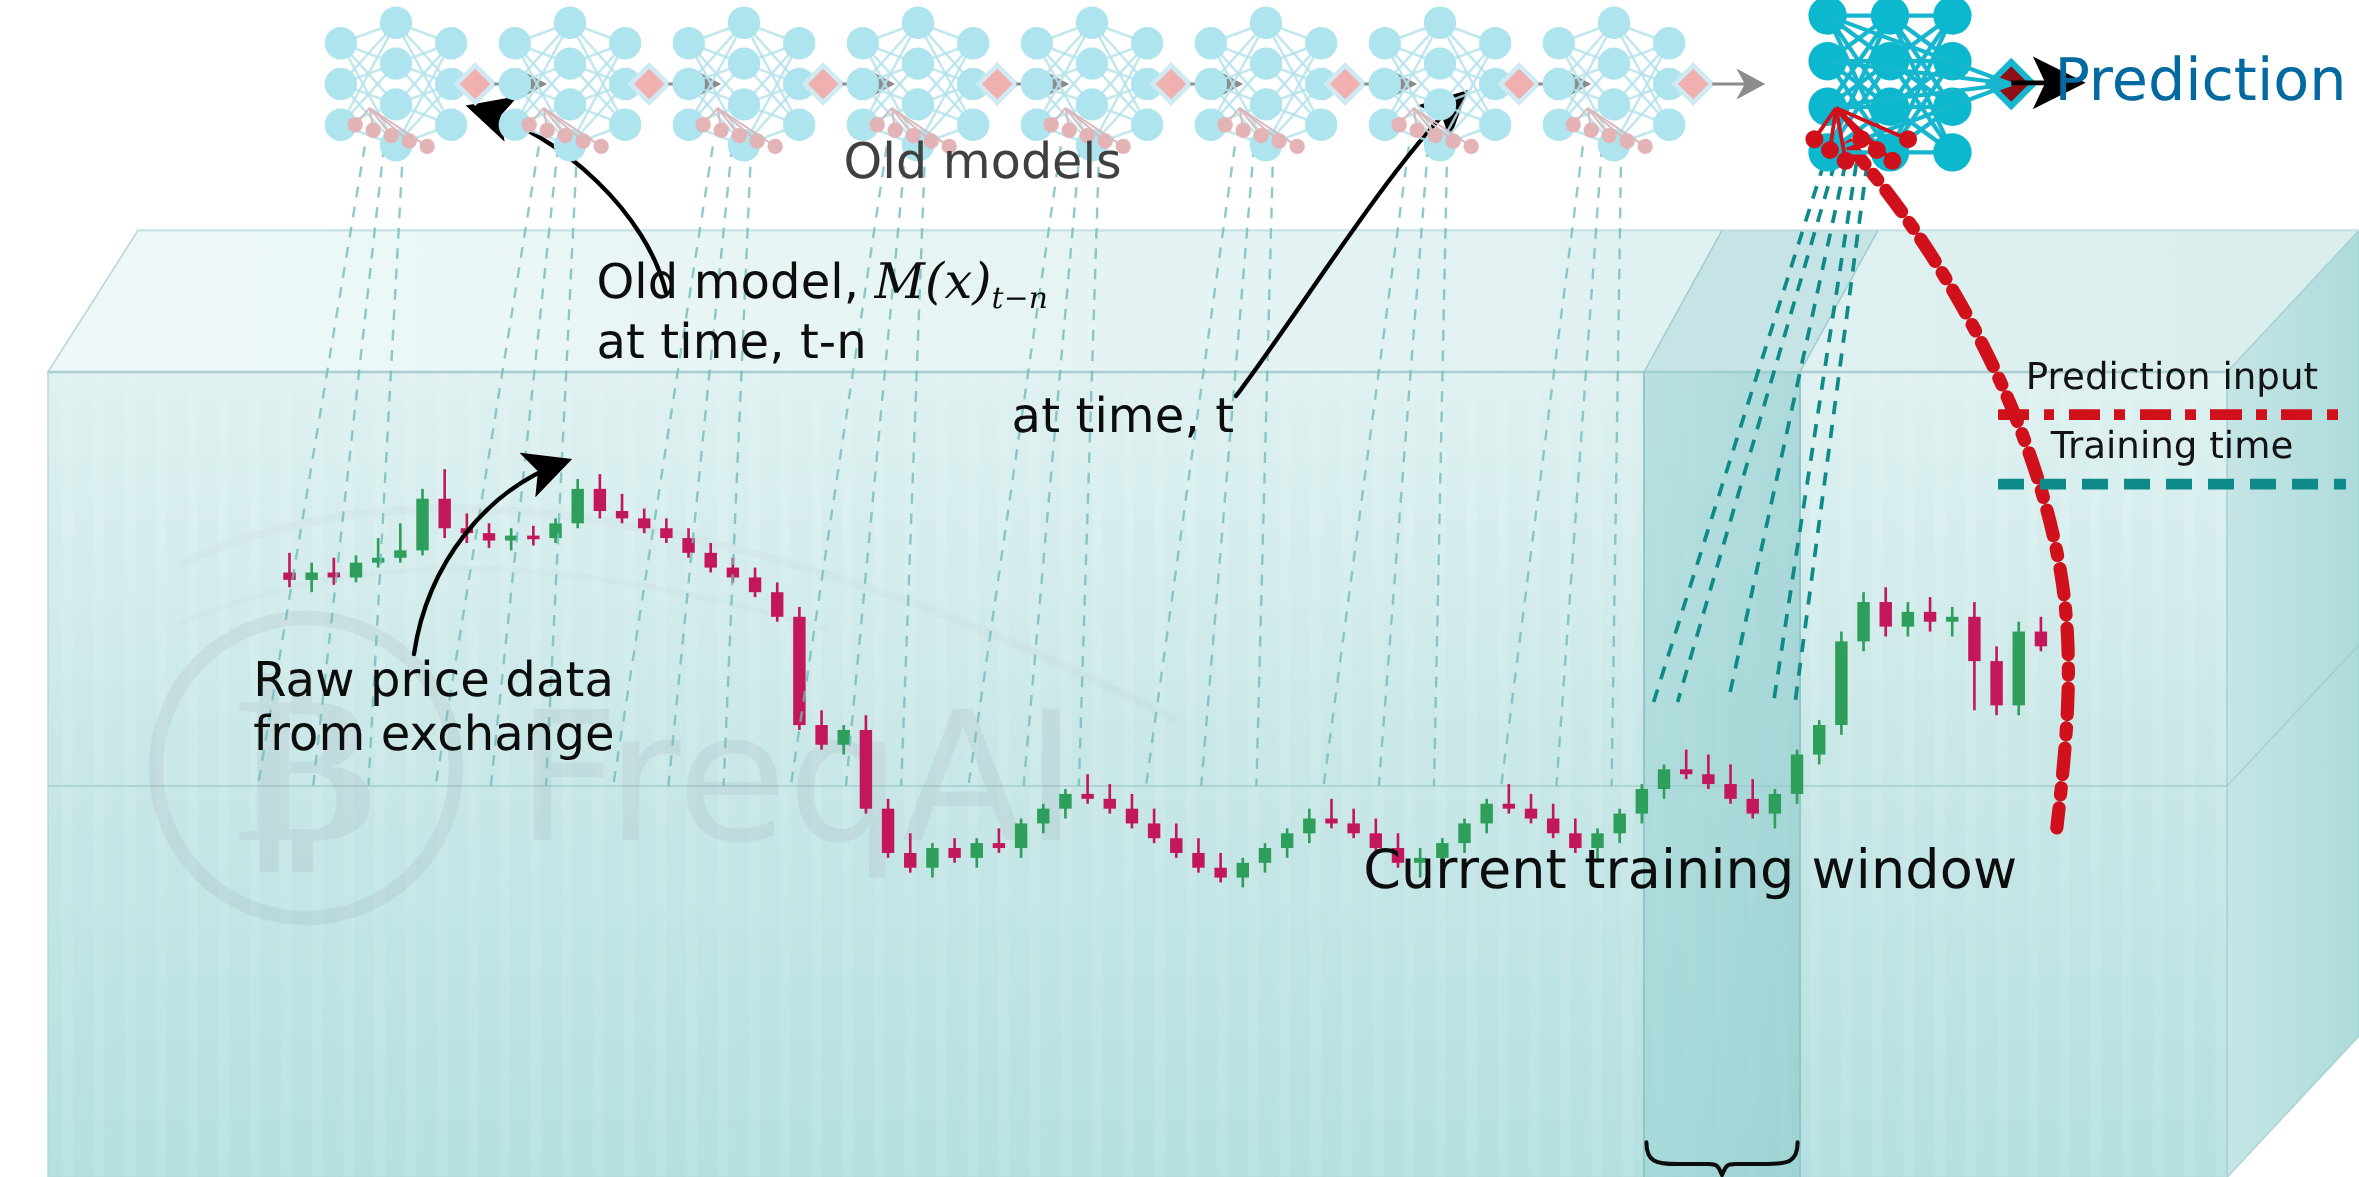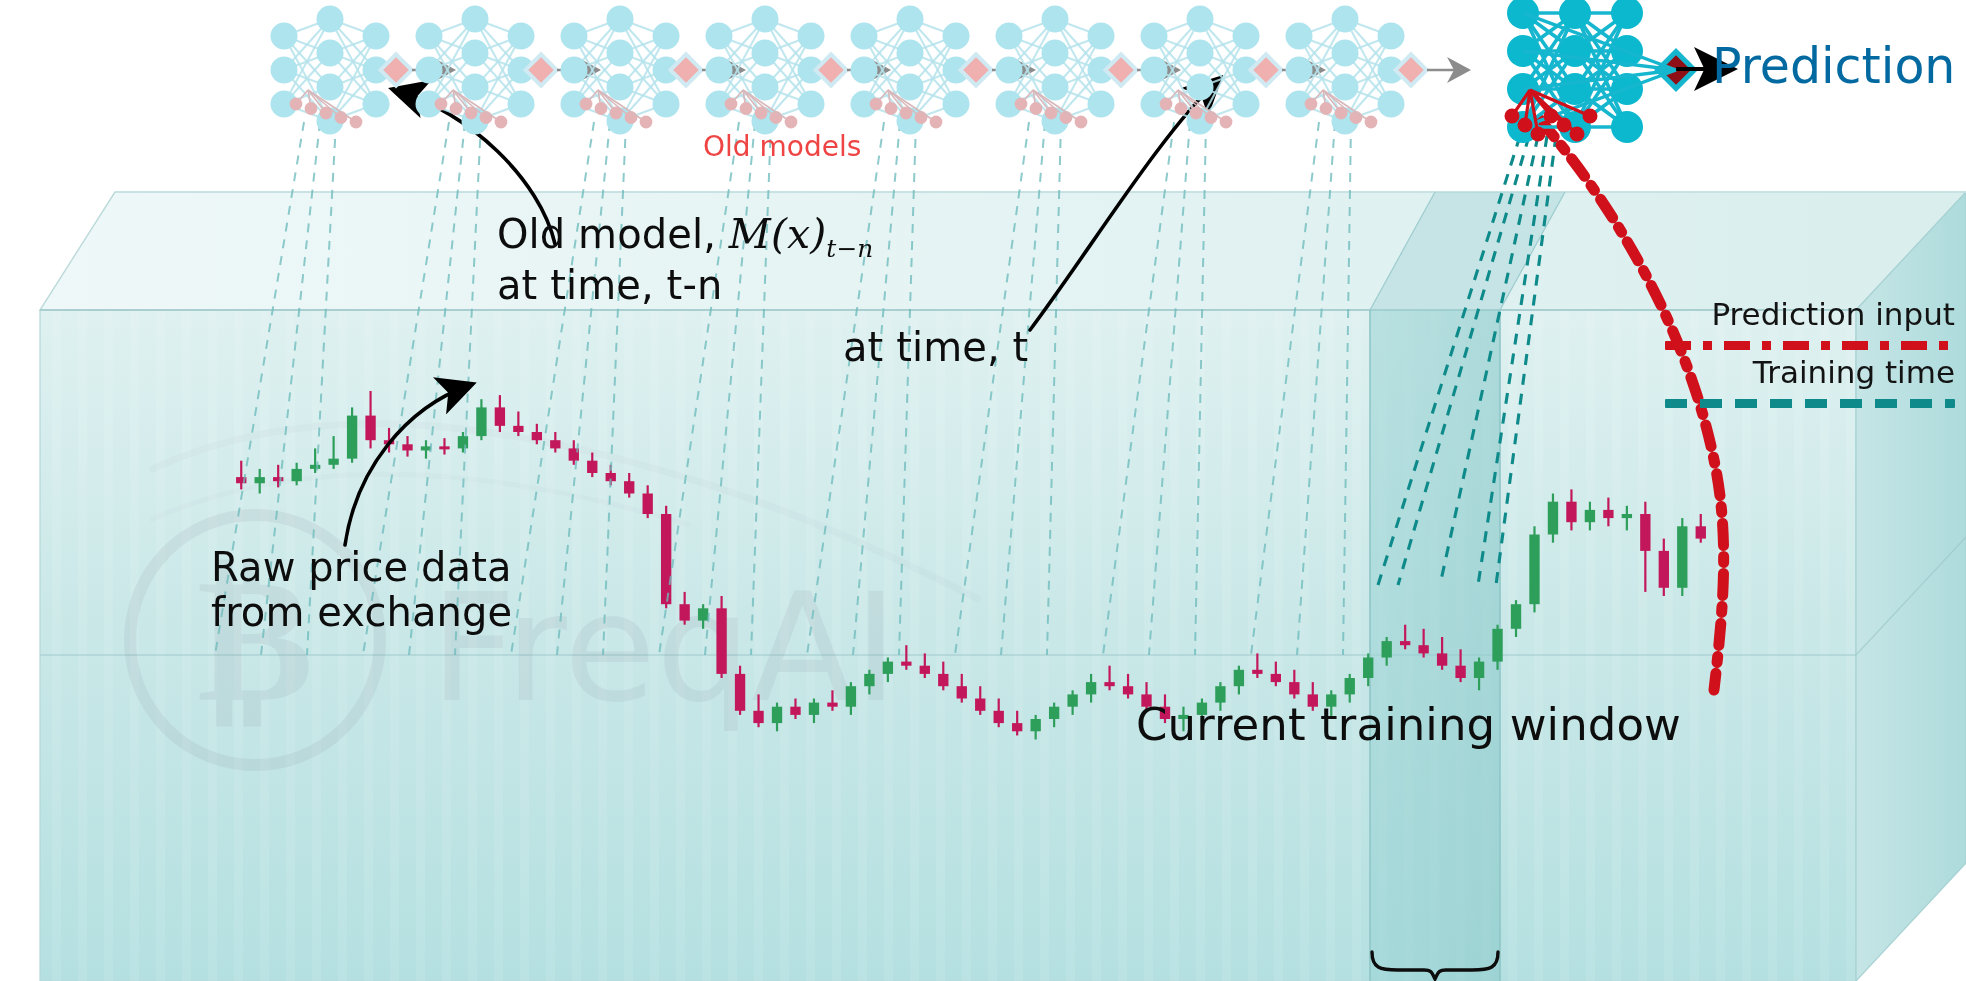--- a/index.html
+++ b/index.html
@@ -19,37 +19,37 @@
     white-space:nowrap;letter-spacing:.1px;
   }
   .anno .mathit{
     font-family:"DejaVu Serif","Liberation Serif",serif;
     font-style:italic;font-size:41px;
   }
   .anno sub{font-size:0.62em;font-style:italic;
     font-family:"DejaVu Serif","Liberation Serif",serif;}
 
   #old-models-label{
-    position:absolute;left:703px;top:110px;font-size:28px;color:#ef4444;
-    font-family:"DejaVu Sans","Liberation Sans",sans-serif;white-space:nowrap;margin-top:20px;
+    position:absolute;left:703px;top:110px;font-size:41px;color:#404040;
+    font-family:"DejaVu Sans","Liberation Sans",sans-serif;white-space:nowrap;
   }
   #prediction-label{
     position:absolute;left:1712px;top:38px;font-size:49px;color:#0369a1;
     font-family:"DejaVu Sans","Liberation Sans",sans-serif;white-space:nowrap;
   }
   #anno-old-model{left:497px;top:212px;}
   #anno-current-model{left:843px;top:325px;}
   #anno-raw-price{left:211px;top:545px;}
   #anno-training-window{left:1136px;top:700px;font-size:45px;}
 
   
   #legend{position:absolute;left:1665px;top:296px;width:290px;}
   .legend-row{position:relative;height:58px;}
   .legend-label{
-    font-size:31px;color:#131313;text-align:right;width:100%;
+    font-size:31px;color:#131313;text-align:center;width:100%;
     font-family:"DejaVu Sans","Liberation Sans",sans-serif;white-space:nowrap;
   }
   .legend-swatch{width:100%;height:9px;margin-top:9px;}
   .sw-pred{
     background:repeating-linear-gradient(to right,
       var(--predc) 0 26px, transparent 26px 38px,
       var(--predc) 38px 47px, transparent 47px 59px);
     height:9px;border-radius:1px;
   }
   .sw-train{

